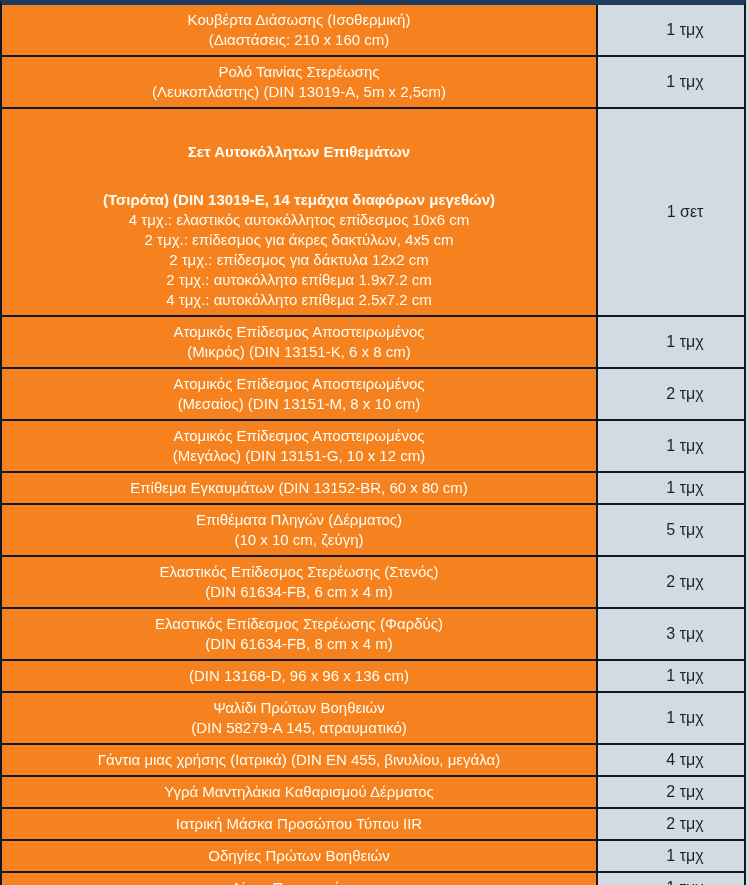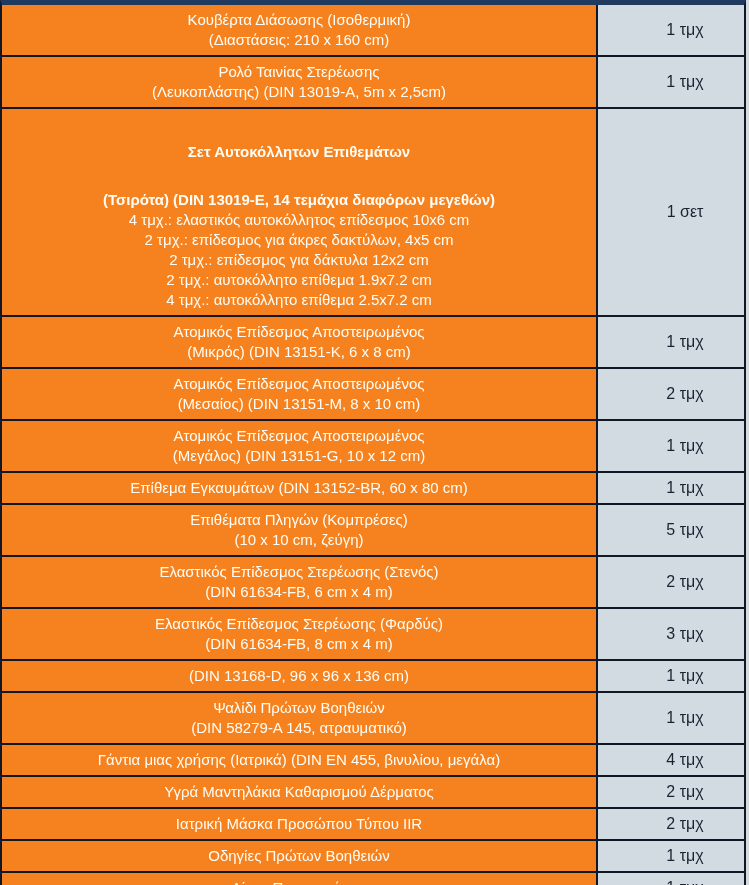--- a/index.html
+++ b/index.html
@@ -111,21 +111,21 @@
 
   <div class="row">
     <div class="cell item">
         <div class="line">Επίθεμα Εγκαυμάτων (DIN 13152-BR, 60 x 80 cm)</div>
       </div>
     <div class="cell qty">1 τμχ</div>
   </div>
 
   <div class="row">
     <div class="cell item">
-        <div class="line">Επιθέματα Πληγών (Κομπρέσες)</div>
+        <div class="line">Επιθέματα Πληγών (Δέρματος)</div>
         <div class="line">(10 x 10 cm, ζεύγη)</div>
       </div>
     <div class="cell qty">5 τμχ</div>
   </div>
 
   <div class="row">
     <div class="cell item">
         <div class="line">Ελαστικός Επίδεσμος Στερέωσης (Στενός)</div>
         <div class="line">(DIN 61634-FB, 6 cm x 4 m)</div>
       </div>

